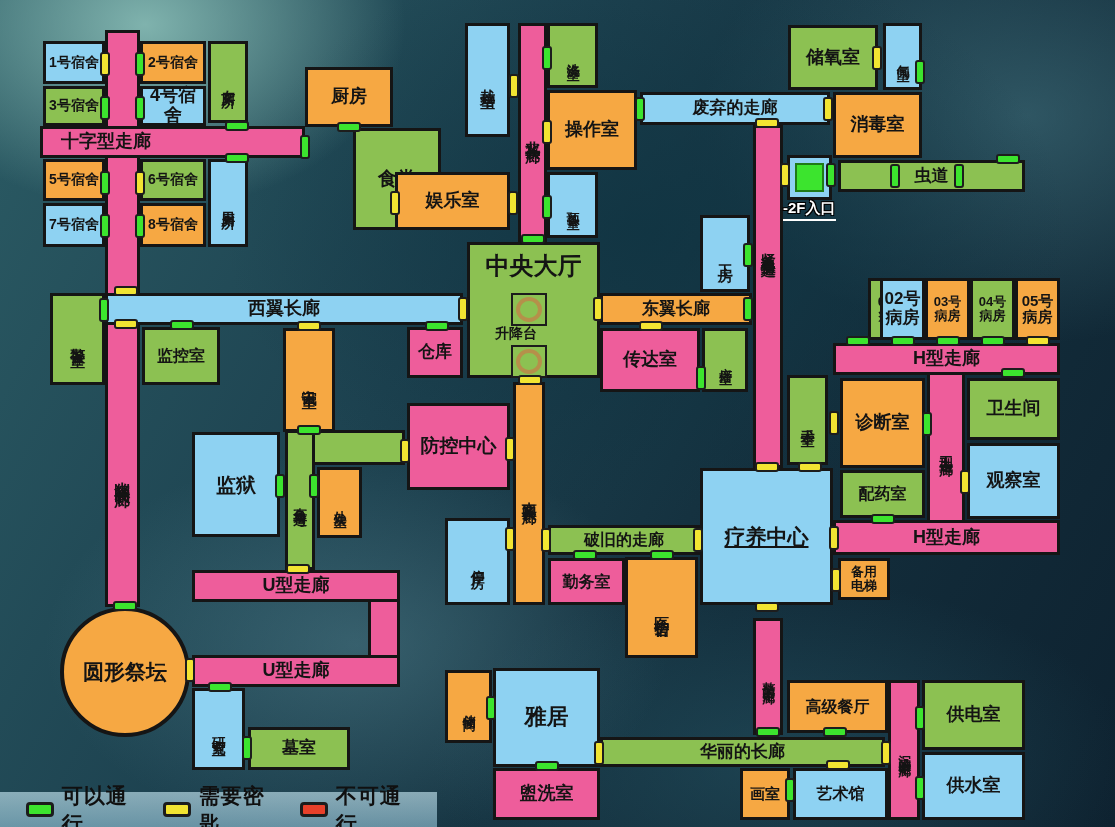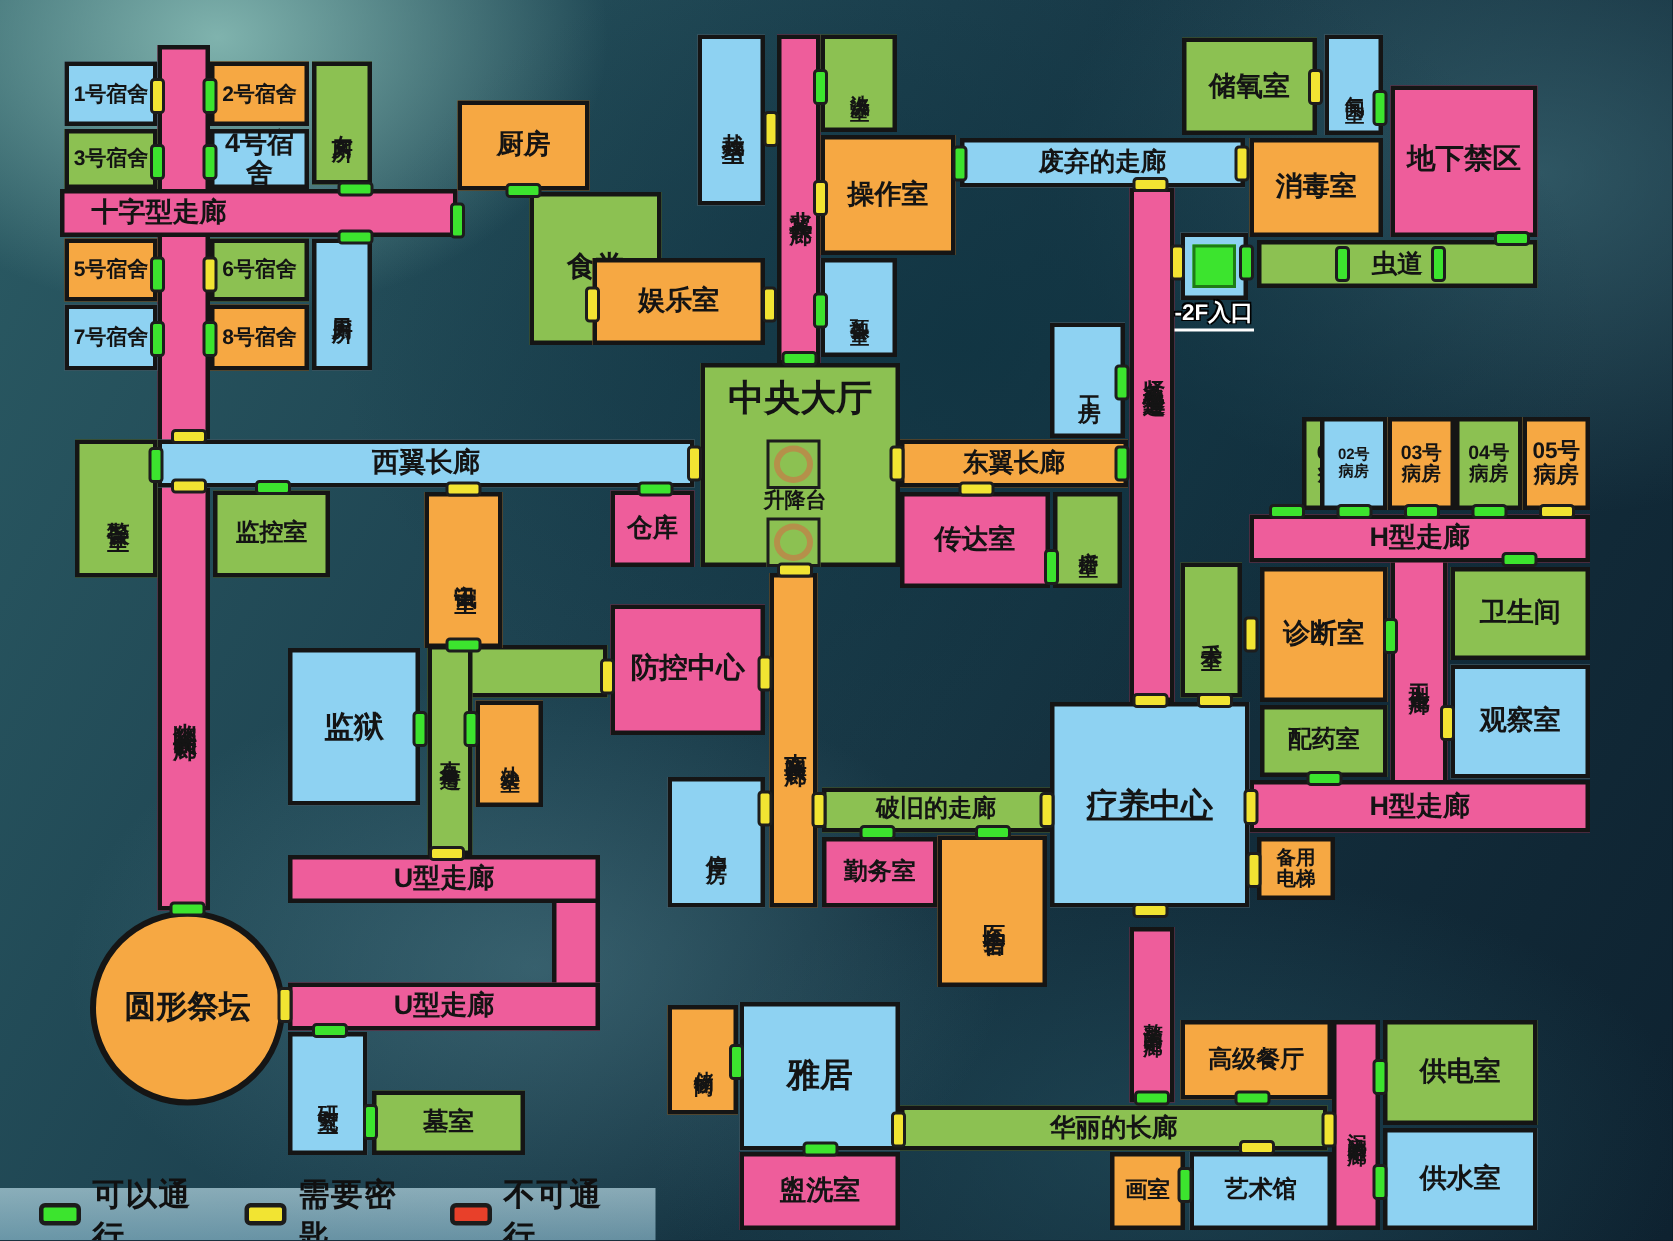--- a/index.html
+++ b/index.html
@@ -161,23 +161,20 @@
     </div>
     <div class="area" style="left: 788px; top: 25px; width: 90px; height: 65px; background: rgb(140, 193, 82); font-size: 18px;">
       <span class="lbl">储氧室</span>
     </div>
     <div class="area vert" style="left: 883px; top: 23px; width: 39px; height: 67px; background: rgb(142, 210, 242); font-size: 13px;">
       <span class="lbl">气闸室</span>
     </div>
     <div class="area" style="left: 833px; top: 92px; width: 89px; height: 66px; background: rgb(246, 168, 67); font-size: 18px;">
       <span class="lbl">消毒室</span>
     </div>
-    <div class="area" style="left: 927px; top: 57px; width: 98px; height: 101px; background: rgb(238, 93, 155); font-size: 19px;">
-      <span class="lbl">地下禁区</span>
-    </div>
     <div class="area vert" style="left: 700px; top: 215px; width: 50px; height: 77px; background: rgb(142, 210, 242); font-size: 15px;">
       <span class="lbl">工房</span>
     </div>
     <div class="area ltop" style="left: 467px; top: 242px; width: 133px; height: 136px; background: rgb(140, 193, 82); font-size: 24px;">
       <span class="lbl">中央大厅</span>
     </div>
     <div class="area" style="left: 407px; top: 327px; width: 56px; height: 51px; background: rgb(238, 93, 155); font-size: 17px;">
       <span class="lbl">仓库</span>
     </div>
     <div class="area" style="left: 600px; top: 328px; width: 100px; height: 64px; background: rgb(238, 93, 155); font-size: 18px;">
@@ -221,21 +218,21 @@
     </div>
     <div class="area" style="left: 840px; top: 378px; width: 85px; height: 90px; background: rgb(246, 168, 67); font-size: 18px;">
       <span class="lbl">诊断室</span>
     </div>
     <div class="area" style="left: 840px; top: 470px; width: 85px; height: 48px; background: rgb(140, 193, 82); font-size: 16px;">
       <span class="lbl">配药室</span>
     </div>
     <div class="area" style="left: 833px; top: 278px; width: 47px; height: 62px; background: rgb(140, 193, 82); font-size: 13px; margin-left: 35px;">
       <span class="lbl">01号<br>病房</span>
     </div>
-    <div class="area" style="left: 880px; top: 278px; width: 45px; height: 62px; background: rgb(142, 210, 242); font-size: 10px;">
+    <div class="area" style="left: 880px; top: 278px; width: 45px; height: 62px; background: rgb(142, 210, 242); font-size: 17px;">
       <span class="lbl">02号<br>病房</span>
     </div>
     <div class="area" style="left: 925px; top: 278px; width: 45px; height: 62px; background: rgb(246, 168, 67); font-size: 13px;">
       <span class="lbl">03号<br>病房</span>
     </div>
     <div class="area" style="left: 970px; top: 278px; width: 45px; height: 62px; background: rgb(140, 193, 82); font-size: 13px;">
       <span class="lbl">04号<br>病房</span>
     </div>
     <div class="area" style="left: 1015px; top: 278px; width: 45px; height: 62px; background: rgb(246, 168, 67); font-size: 15px;">
       <span class="lbl">05号<br>病房</span>
@@ -281,21 +278,21 @@
     </div>
     <div class="area" style="left: 793px; top: 768px; width: 95px; height: 52px; background: rgb(142, 210, 242); font-size: 16px;">
       <span class="lbl">艺术馆</span>
     </div>
     <div class="liftbox" style="left: 511px; top: 293px; width: 36px; height: 33px; background: rgb(140, 193, 82);">
       <div class="ring"></div>
     </div>
     <div class="liftbox" style="left: 511px; top: 345px; width: 36px; height: 33px; background: rgb(140, 193, 82);">
       <div class="ring"></div>
     </div>
-    <div class="lifttag" style="left: 495px; top: 325px; width: 70px; text-align: center;">升降台</div>
+    <div class="lifttag" style="left: 495px; top: 325px; width: 70px; text-align: left;">升降台</div>
     <div class="ent-out" style="left: 787px; top: 155px; width: 45px; height: 45px; background: rgb(142, 210, 242);"></div>
     <div class="ent-in" style="left: 795px; top: 163px; width: 29px; height: 29px; background: rgb(60, 228, 46);"></div>
     <div class="ent-lbl" style="left: 783px; top: 199px;">-2F入口</div>
     <div class="door v" style="left: 100px; top: 52px; background: rgb(242, 228, 50);"></div>
     <div class="door v" style="left: 135px; top: 52px; background: rgb(60, 228, 46);"></div>
     <div class="door v" style="left: 100px; top: 96px; background: rgb(60, 228, 46);"></div>
     <div class="door v" style="left: 135px; top: 96px; background: rgb(60, 228, 46);"></div>
     <div class="door h" style="left: 225px; top: 121px; background: rgb(60, 228, 46);"></div>
     <div class="door h" style="left: 225px; top: 153px; background: rgb(60, 228, 46);"></div>
     <div class="door v" style="left: 100px; top: 171px; background: rgb(60, 228, 46);"></div>

